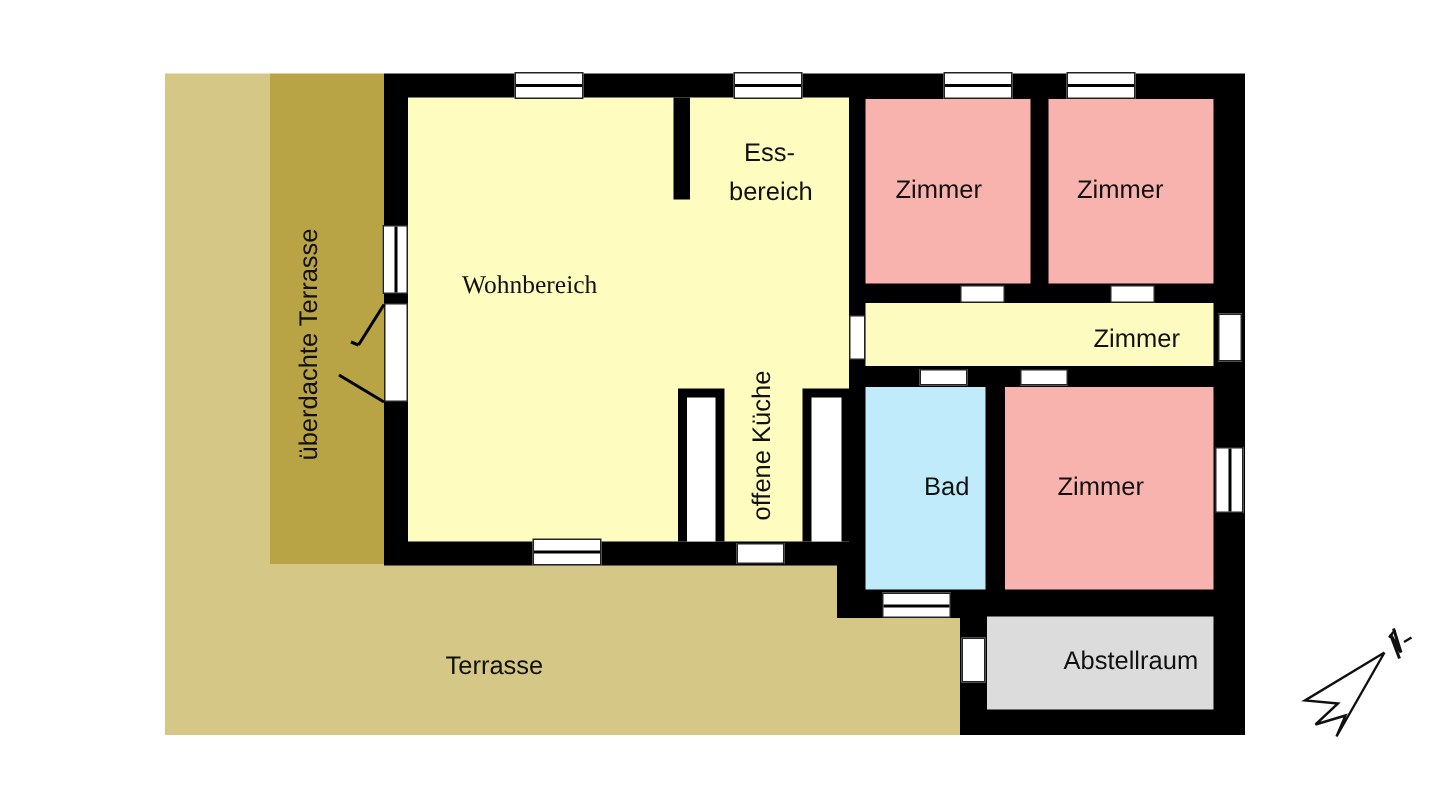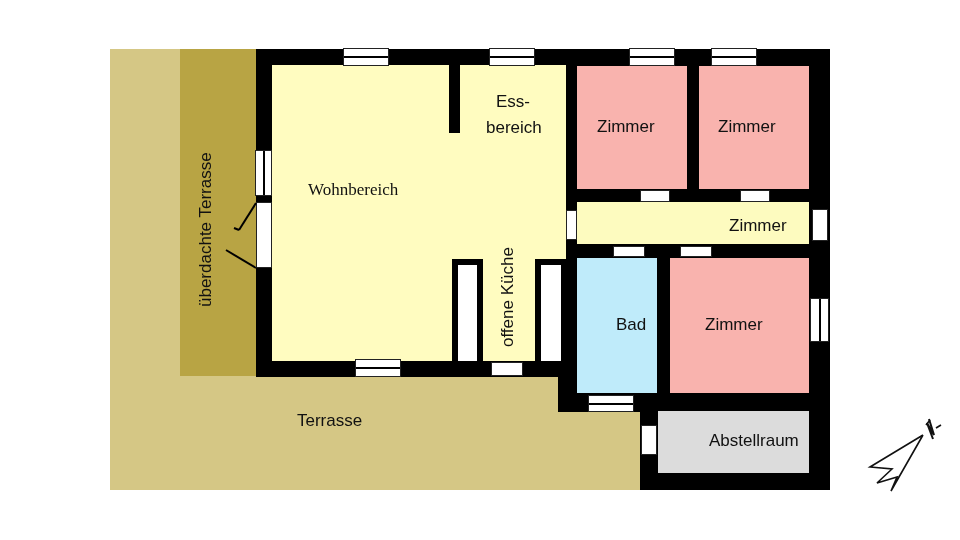--- a/index.html
+++ b/index.html
@@ -84,20 +84,20 @@
 <div class="label" style="left:308px;top:180px;font-family:Liberation Serif, serif;">Wohnbereich</div>
 <div class="label center" style="left:496px;top:92px;">Ess-</div>
 <div class="label center" style="left:486px;top:118px;">bereich</div>
 <div class="vlabel" style="left:498px;top:347px;">offene Küche</div>
 <div class="label" style="left:597px;top:117px;">Zimmer</div>
 <div class="label" style="left:718px;top:117px;">Zimmer</div>
 <div class="label" style="left:729px;top:216px;">Zimmer</div>
 <div class="label" style="left:616px;top:315px;">Bad</div>
 <div class="label" style="left:705px;top:315px;">Zimmer</div>
 <div class="label" style="left:709px;top:431px;">Abstellraum</div>
-<div class="label" style="left:297px;top:411px;">Terrasse</div>
+<div class="label" style="left:297px;top:434px;">Terrasse</div>
 
 <svg class="abs" style="left:855px;top:405px;" width="95" height="90">
   <polyline points="68,30 15,62 37,64 22,78 42,72 36,86 68,30" fill="none" stroke="#111" stroke-width="1.6"></polyline>
   <polyline points="74,14 79,30 72,18 78,34" fill="none" stroke="#111" stroke-width="2"></polyline>
   <line x1="71" y1="20" x2="75" y2="15" stroke="#111" stroke-width="1.6"></line>
   <line x1="81" y1="23" x2="86" y2="20" stroke="#111" stroke-width="1.6"></line>
 </svg>
 
 </body></html>

